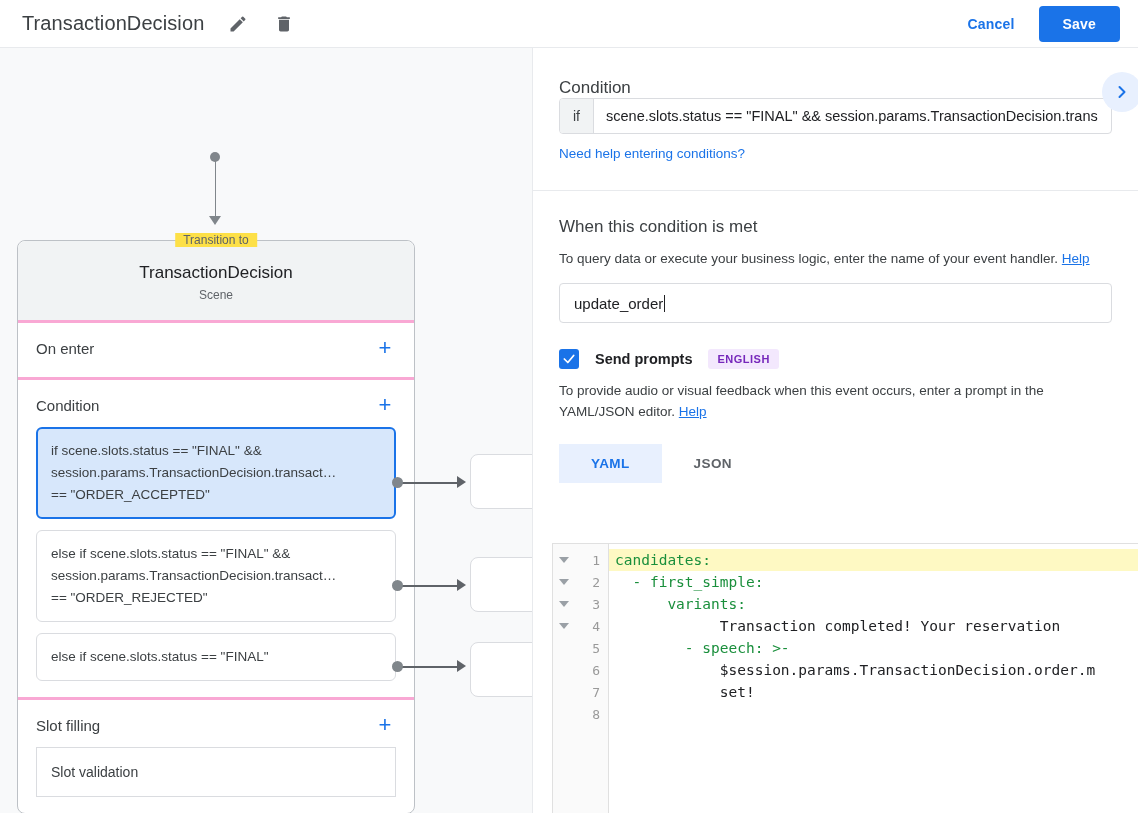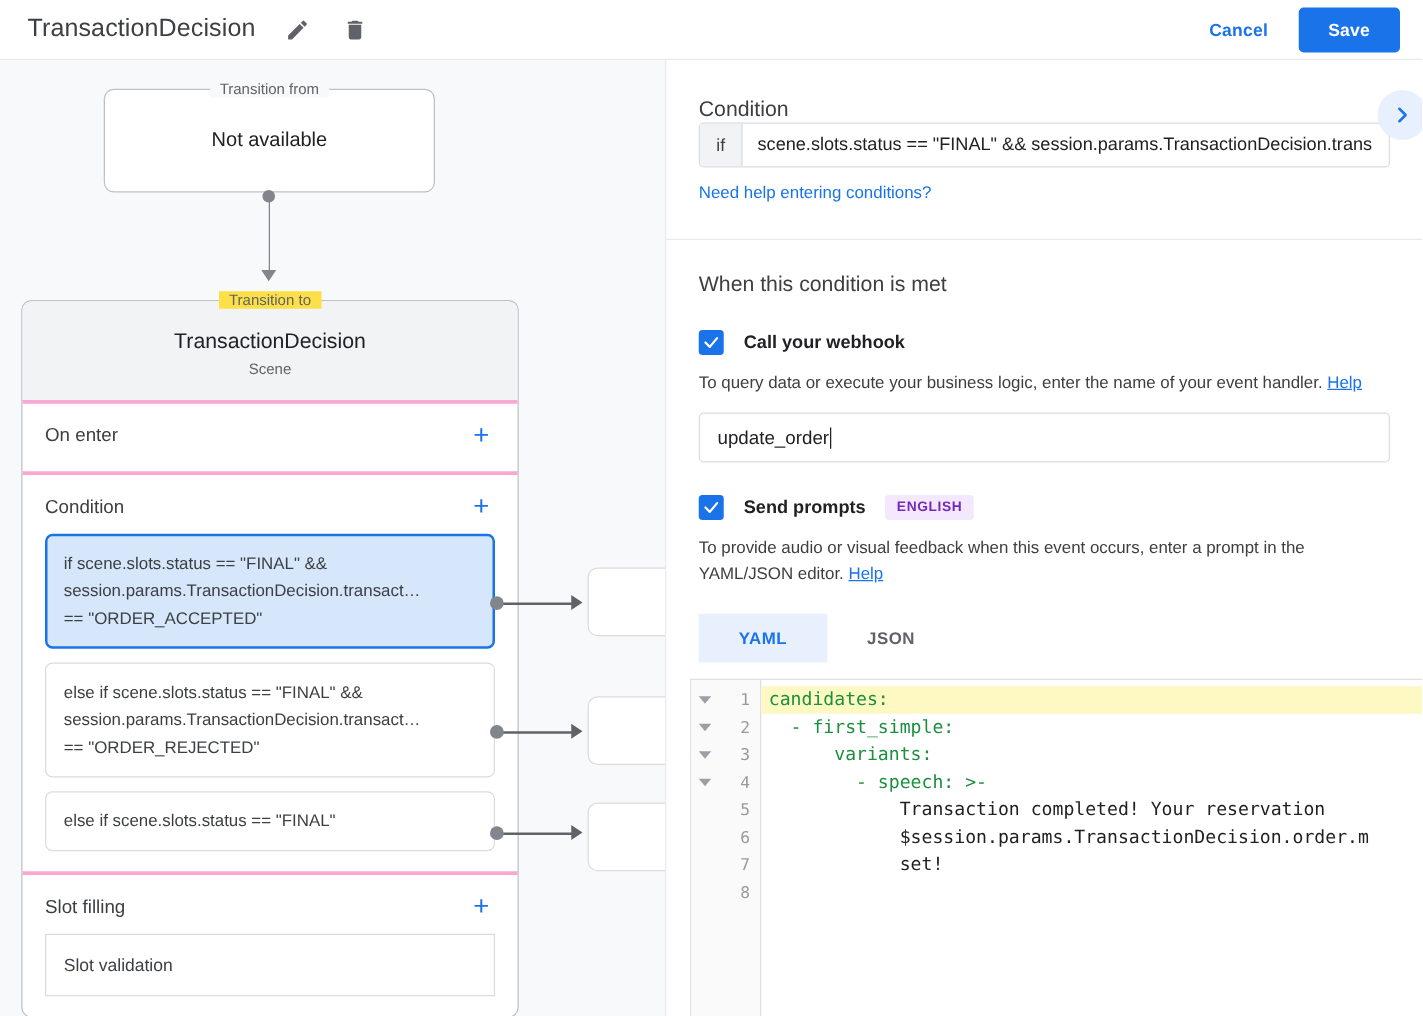--- a/index.html
+++ b/index.html
@@ -266,24 +266,20 @@
     </div>
 
     <div class="topbar-spacer"></div>
 
     <button class="cancel-btn">Cancel</button>
     <button class="save-btn">Save</button>
   </div>
 
   <div class="canvas">
 
-    <div class="fieldset" id="transition-from">
-      <div class="fieldset-legend">Transition from</div>
-      <div class="card-title">Not available</div>
-    </div>
 
     <div class="conn-dot" style="left:210px; top:104px;"></div>
     <div class="conn-line-v" style="left:214.5px; top:109px; height:65px;"></div>
     <div class="conn-arrow-down" style="left:209px; top:168px;"></div>
 
     <div id="scene-card">
 
       <div id="scene-head">
         <div class="legend">Transition to</div>
         <div class="scene-name">TransactionDecision</div>
@@ -362,45 +358,37 @@
       </div>
 
       <a class="link need-help">Need help entering conditions?</a>
     </div>
 
     <div class="divider"></div>
 
     <div class="rp-block">
       <div class="rp-heading2">When this condition is met</div>
 
+
+      <div class="helper-text">
+        <span>To query data or execute your business logic, enter the name of your event handler.</span>
+        <a class="help-link">Help</a>
+      </div>
+
+      <div class="text-input">
+        <span>update_order</span>
+          <span class="caret"></span>
+      </div>
+
       <div class="check-row">
         <div class="checkbox">
           <svg width="14" height="14" viewBox="0 0 24 24" fill="none" stroke="#ffffff" stroke-width="3" stroke-linecap="round" stroke-linejoin="round">
             <polyline points="4 12 10 18 20 6"></polyline>
           </svg>
         </div>
-        <div class="check-label">Call your webhook</div>
-      </div>
-
-      <div class="helper-text">
-        <span>To query data or execute your business logic, enter the name of your event handler.</span>
-        <a class="help-link">Help</a>
-      </div>
-
-      <div class="text-input">
-        <span>update_order</span>
-          <span class="caret"></span>
-      </div>
-
-      <div class="check-row">
-        <div class="checkbox">
-          <svg width="14" height="14" viewBox="0 0 24 24" fill="none" stroke="#ffffff" stroke-width="3" stroke-linecap="round" stroke-linejoin="round">
-            <polyline points="4 12 10 18 20 6"></polyline>
-          </svg>
-        </div>
         <div class="check-label">Send prompts</div>
         <div class="lang-badge">ENGLISH</div>
       </div>
 
       <div class="helper-text">
         <span>To provide audio or visual feedback when this event occurs, enter a prompt in the YAML/JSON editor.</span>
         <a class="help-link">Help</a>
       </div>
 
       <div class="tabs">
@@ -439,21 +427,21 @@
         </div>
       <div class="gutter-row">
           <span>8</span>
         </div>
     </div>
 
     <div class="code-area">
       <div class="code-line hl"><span class="tok-key">candidates:</span></div>
       <div class="code-line"><span class="tok-key">  - first_simple:</span></div>
       <div class="code-line"><span class="tok-key">      variants:</span></div>
+      <div class="code-line"><span>            Transaction completed! Your reservation</span></div>
       <div class="code-line"><span class="tok-key">        - speech: &gt;-</span></div>
-      <div class="code-line"><span>            Transaction completed! Your reservation</span></div>
       <div class="code-line"><span>            $session.params.TransactionDecision.order.m</span></div>
       <div class="code-line"><span>            set!</span></div>
       <div class="code-line"><span></span></div>
     </div>
   </div>
 
 </div>
 
 </body></html>

